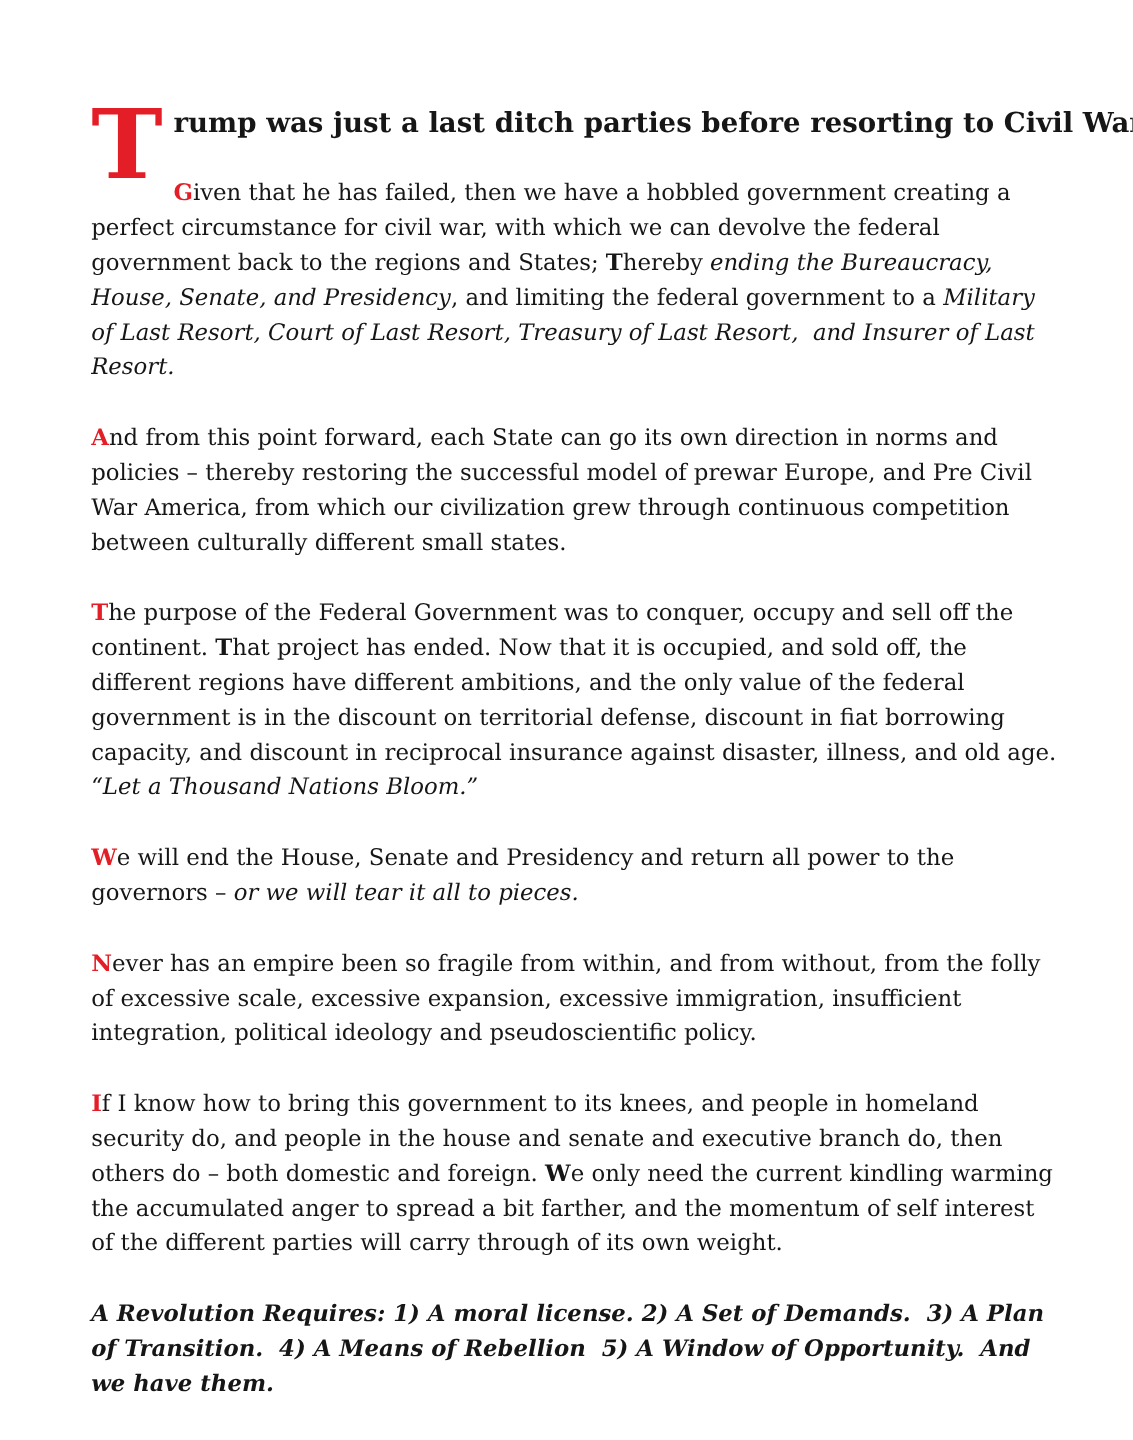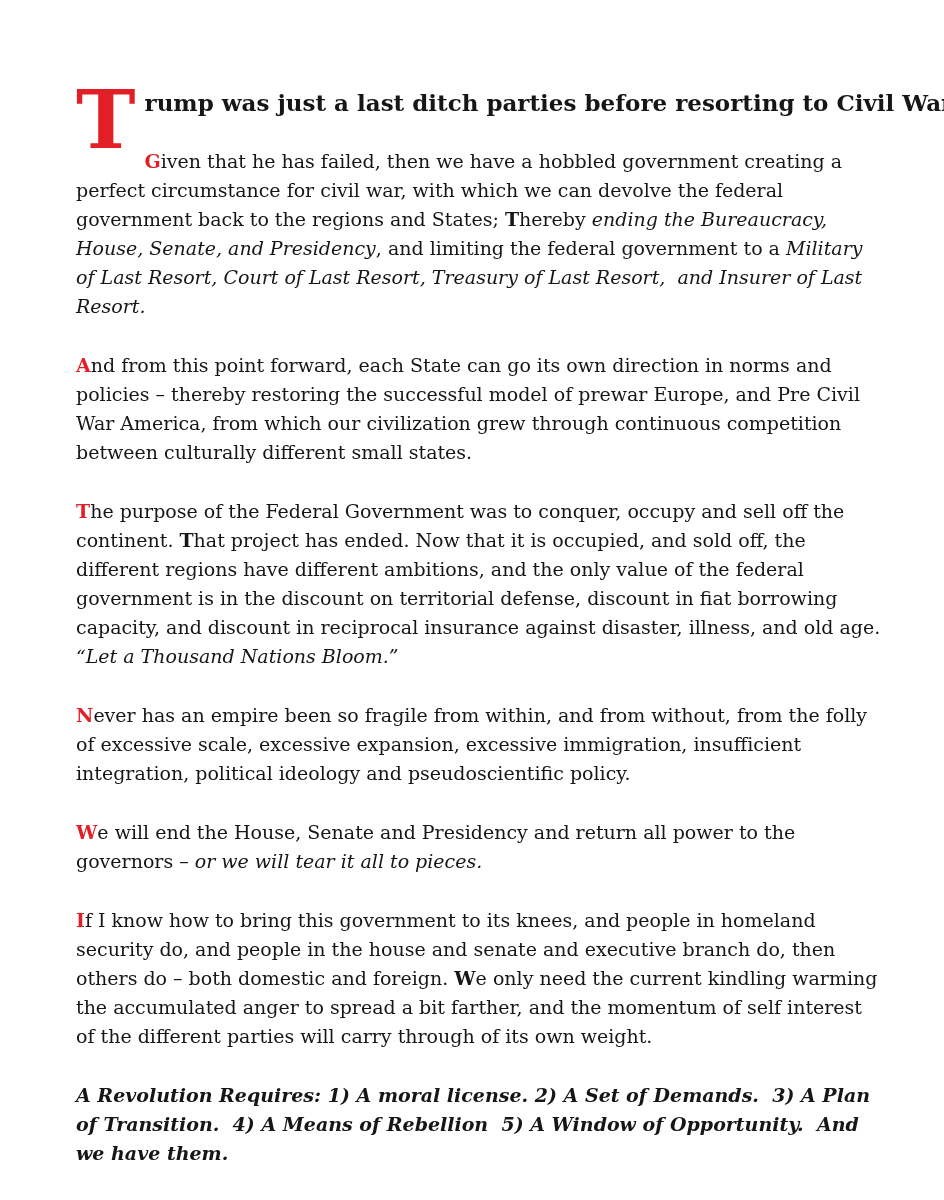--- a/index.html
+++ b/index.html
@@ -57,19 +57,19 @@
 <div class="page">
   <h1 class="title">
     <span class="dropcap">T</span>
     <span class="title-rest">rump was just a last ditch parties before resorting to Civil War.</span>
   </h1>
 
   <div id="paragraphs">
       <p class="para"><span class="seg-red">G</span><span class="seg-normal">iven that he has failed, then we have a hobbled government creating a perfect circumstance for civil war, with which we can devolve the federal government back to the regions and States; </span><span class="seg-bold">T</span><span class="seg-normal">hereby </span><span class="seg-italic">ending the Bureaucracy, House, Senate, and Presidency</span><span class="seg-normal">, and limiting the federal government to a </span><span class="seg-italic">Military of Last Resort, Court of Last Resort, Treasury of Last Resort,  and Insurer of Last Resort.</span></p>
       <p class="para"><span class="seg-red">A</span><span class="seg-normal">nd from this point forward, each State can go its own direction in norms and policies – thereby restoring the successful model of prewar Europe, and Pre Civil War America, from which our civilization grew through continuous competition between culturally different small states.</span></p>
       <p class="para"><span class="seg-red">T</span><span class="seg-normal">he purpose of the Federal Government was to conquer, occupy and sell off the continent. </span><span class="seg-bold">T</span><span class="seg-normal">hat project has ended. Now that it is occupied, and sold off, the different regions have different ambitions, and the only value of the federal government is in the discount on territorial defense, discount in fiat borrowing capacity, and discount in reciprocal insurance against disaster, illness, and old age. </span><span class="seg-italic">“Let a Thousand Nations Bloom.”</span></p>
+      <p class="para"><span class="seg-red">W</span><span class="seg-normal">e will end the House, Senate and Presidency and return all power to the governors – </span><span class="seg-italic">or we will tear it all to pieces.</span></p>
       <p class="para"><span class="seg-red">N</span><span class="seg-normal">ever has an empire been so fragile from within, and from without, from the folly of excessive scale, excessive expansion, excessive immigration, insufficient integration, political ideology and pseudoscientific policy.</span></p>
-      <p class="para"><span class="seg-red">W</span><span class="seg-normal">e will end the House, Senate and Presidency and return all power to the governors – </span><span class="seg-italic">or we will tear it all to pieces.</span></p>
       <p class="para"><span class="seg-red">I</span><span class="seg-normal">f I know how to bring this government to its knees, and people in homeland security do, and people in the house and senate and executive branch do, then others do – both domestic and foreign. </span><span class="seg-bold">W</span><span class="seg-normal">e only need the current kindling warming the accumulated anger to spread a bit farther, and the momentum of self interest of the different parties will carry through of its own weight.</span></p>
       <p class="para bolditalic-para"><span class="seg-bolditalic">A Revolution Requires: 1) A moral license. 2) A Set of Demands.  3) A Plan of Transition.  4) A Means of Rebellion  5) A Window of Opportunity.  And we have them.</span></p>
     </div>
 
 </div>
 
 </body></html>

